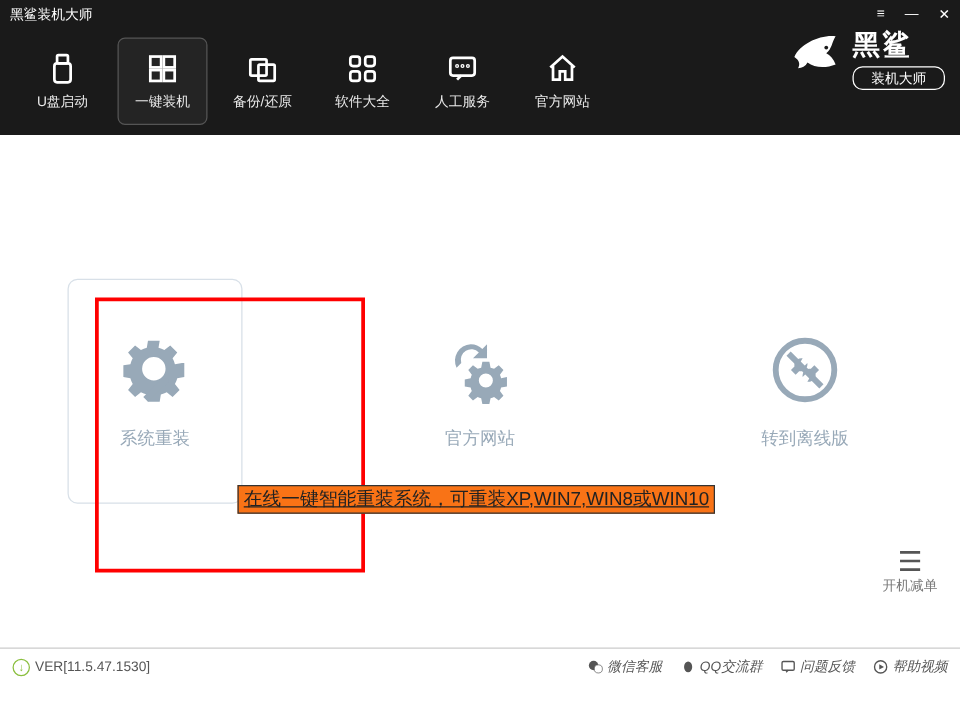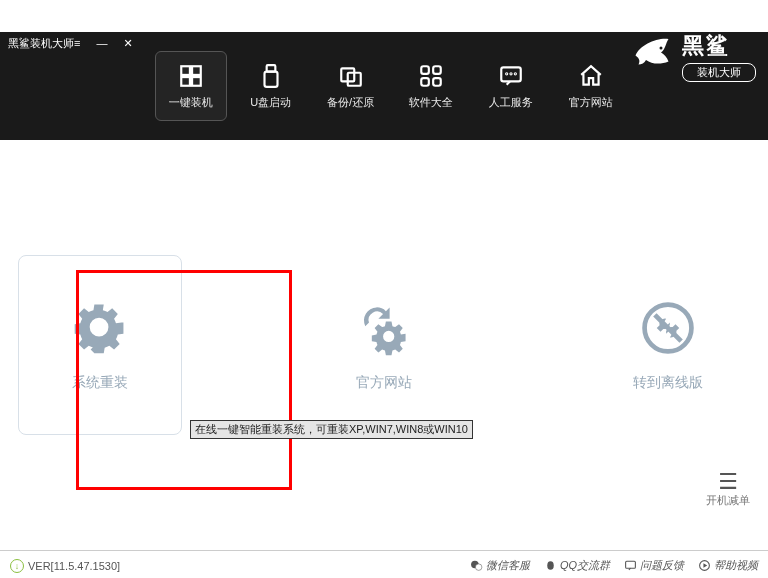--- a/index.html
+++ b/index.html
@@ -8,22 +8,21 @@
     width: 768px;
     height: 578px;
     overflow: hidden;
     background: #fff;
     position: relative;
   }
   .header {
     height: 108px;
     background: #1a1a1a;
     display: flex;
-    flex-direction: row;
-    margin-top: 32px;
+    flex-direction: column;
   }
   .titlebar {
     height: 22px;
     display: flex;
     align-items: center;
     padding: 0 8px;
     color: #fff;
     font-size: 11px;
   }
   .titlebar .app-title { flex: 1; }
@@ -70,21 +69,21 @@
 
   .main {
     height: 410px;
     display: flex;
     align-items: center;
     justify-content: center;
     gap: 120px;
     position: relative;
   }
   .option-card {
-    width: 164px;
+    width: 140px;
     height: 180px;
     display: flex;
     flex-direction: column;
     align-items: center;
     justify-content: center;
     gap: 16px;
     color: #98a9b8;
     font-size: 14px;
     cursor: pointer;
   }
@@ -99,27 +98,28 @@
     left: 76px;
     top: 130px;
     width: 216px;
     height: 220px;
     pointer-events: none;
   }
   .tooltip {
     position: absolute;
     left: 190px;
     top: 280px;
-    font-size: 11px;
-    background: #e5e5e5;
+    font-size: 15px;
+    background: #f97316;
     border: 1px solid #333;
     padding: 1px 4px;
     color: #222;
     white-space: nowrap;
     z-index: 10;
+    text-decoration: underline;
   }
 
   .right-sidebutton {
     position: absolute;
     right: 16px;
     bottom: 42px;
     width: 48px;
     text-align: center;
     font-size: 11px;
     color: #777;
@@ -152,35 +152,35 @@
 <div class="header">
   <div class="titlebar">
     <span class="app-title">黑鲨装机大师</span>
     <span class="win-controls">
       <span>≡</span>
       <span>—</span>
       <span>✕</span>
     </span>
   </div>
   <div class="nav">
+    <div class="nav-item">
+      <svg viewBox="0 0 24 24">
+          <rect x="8" y="2" width="8" height="6" rx="1"></rect>
+          <rect x="6" y="8" width="12" height="14" rx="2"></rect>
+        </svg>
+      <span>U盘启动</span>
+    </div>
     <div class="nav-item active">
       <svg viewBox="0 0 24 24" stroke="#fff">
           <rect x="3" y="3" width="8" height="8"></rect>
           <rect x="13" y="3" width="8" height="8"></rect>
           <rect x="3" y="13" width="8" height="8"></rect>
           <rect x="13" y="13" width="8" height="8"></rect>
         </svg>
       <span>一键装机</span>
-    </div>
-    <div class="nav-item">
-      <svg viewBox="0 0 24 24">
-          <rect x="8" y="2" width="8" height="6" rx="1"></rect>
-          <rect x="6" y="8" width="12" height="14" rx="2"></rect>
-        </svg>
-      <span>U盘启动</span>
     </div>
     <div class="nav-item">
       <svg viewBox="0 0 24 24">
           <rect x="3" y="5" width="12" height="12" rx="1"></rect>
           <rect x="9" y="9" width="12" height="12" rx="1"></rect>
         </svg>
       <span>备份/还原</span>
     </div>
     <div class="nav-item">
       <svg viewBox="0 0 24 24">

